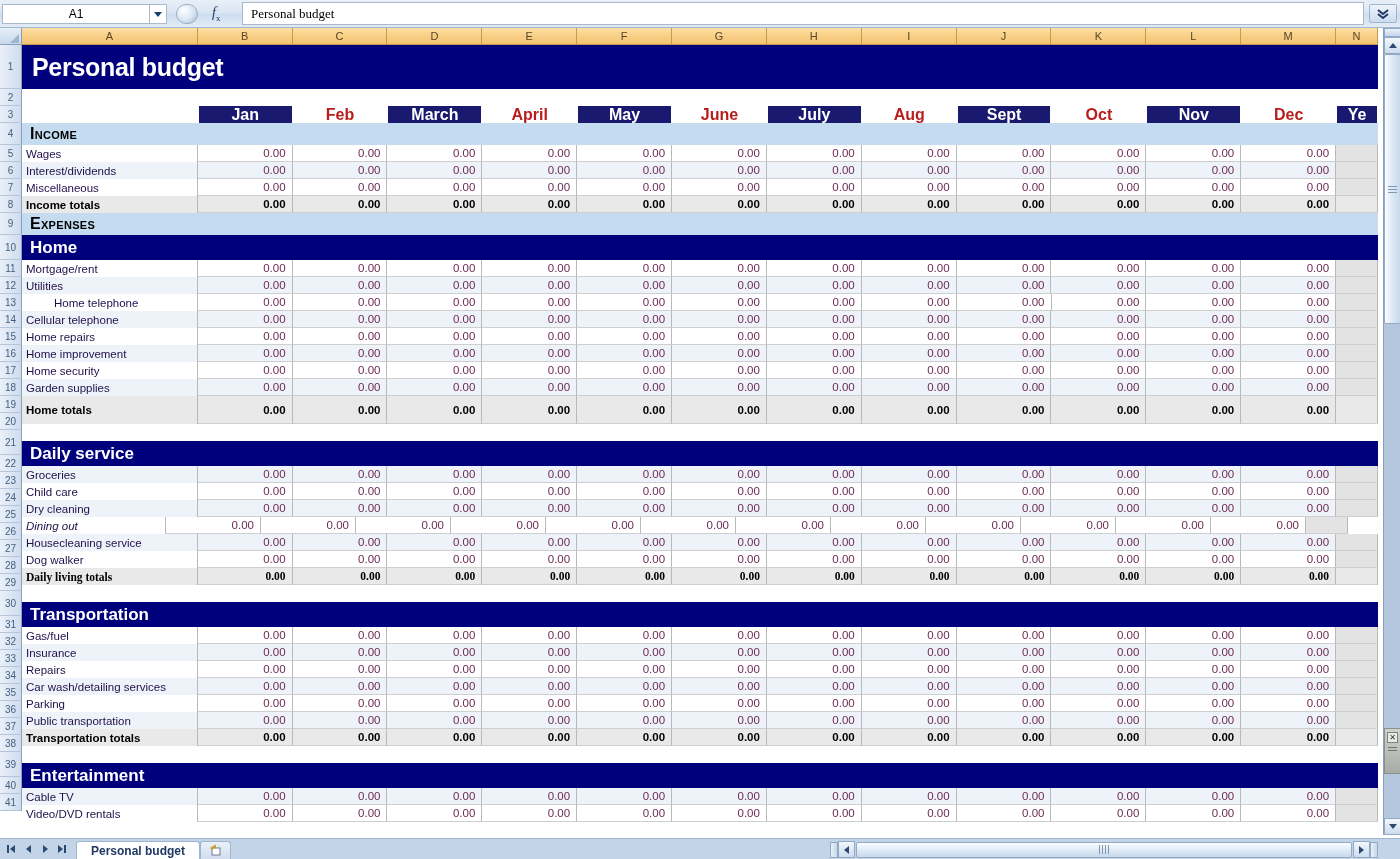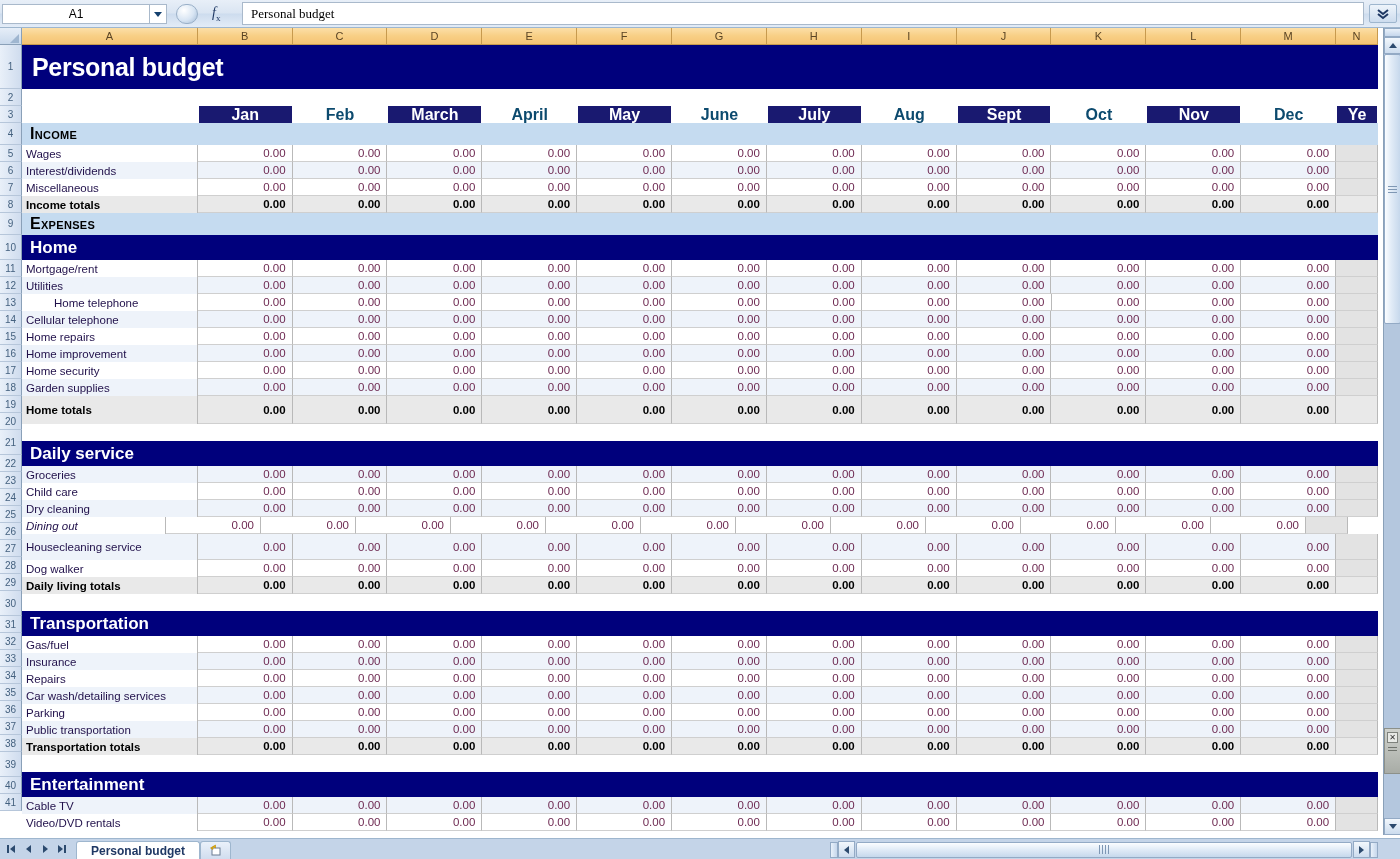--- a/index.html
+++ b/index.html
@@ -125,21 +125,21 @@
     color: #ffffff; font-size: 25px; font-weight: bold;
     padding-left: 10px; letter-spacing: -0.3px;
   }
 
   
   .mh {
     justify-content: center; font-size: 16px; font-weight: bold;
     border-right: 1px solid #ffffff; border-left: 1px solid #ffffff;
   }
   .mh-odd  { background: #191970; color: #ffffff; }
-  .mh-even { background: #ffffff; color: #0c4a6e; }
+  .mh-even { background: #ffffff; color: #b91c1c; }
   .mh-blank { background: #ffffff; border: none; }
 
   
   .r-cap  { background: #c5dbf0; }
   .cap-text {
     color: #000000; font-size: 16px; font-weight: bold;
     font-variant: small-caps; padding-left: 8px; letter-spacing: 0.3px;
   }
   .r-group { background: #00007c; }
   .group-text {
@@ -633,21 +633,21 @@
         <div class="cell num" style="width: 95px;">0.00</div>
         <div class="cell num" style="width: 95px;">0.00</div>
         <div class="cell num" style="width: 95px;">0.00</div>
         <div class="cell num" style="width: 95px;">0.00</div>
         <div class="cell num" style="width: 95px;">0.00</div>
         <div class="cell num" style="width: 95px;">0.00</div>
         <div class="cell num" style="width: 95px;">0.00</div>
         <div class="cell num" style="width: 95px;">0.00</div>
         <div class="cell num tail" style="width: 42px; color: transparent;"></div>
       </div>
-      <div class="row r-data-b" style="height: 26px; align-items: center;">
+      <div class="row r-data-b" style="height: 17px; align-items: center;">
         <div class="cell lbl" style="width: 176px;">Housecleaning service</div>
         <div class="cell num" style="width: 95px;">0.00</div>
         <div class="cell num" style="width: 95px;">0.00</div>
         <div class="cell num" style="width: 95px;">0.00</div>
         <div class="cell num" style="width: 95px;">0.00</div>
         <div class="cell num" style="width: 95px;">0.00</div>
         <div class="cell num" style="width: 95px;">0.00</div>
         <div class="cell num" style="width: 95px;">0.00</div>
         <div class="cell num" style="width: 95px;">0.00</div>
         <div class="cell num" style="width: 95px;">0.00</div>
@@ -665,21 +665,21 @@
         <div class="cell num" style="width: 95px;">0.00</div>
         <div class="cell num" style="width: 95px;">0.00</div>
         <div class="cell num" style="width: 95px;">0.00</div>
         <div class="cell num" style="width: 95px;">0.00</div>
         <div class="cell num" style="width: 95px;">0.00</div>
         <div class="cell num" style="width: 95px;">0.00</div>
         <div class="cell num" style="width: 95px;">0.00</div>
         <div class="cell num" style="width: 95px;">0.00</div>
         <div class="cell num tail" style="width: 42px; color: transparent;"></div>
       </div>
-      <div class="row r-total" style="height: 17px;">
+      <div class="row r-total" style="height: 17px; font-family: Liberation Serif, serif;">
         <div class="cell lbl" style="width: 176px;">Daily living totals</div>
         <div class="cell num" style="width: 95px;">0.00</div>
         <div class="cell num" style="width: 95px;">0.00</div>
         <div class="cell num" style="width: 95px;">0.00</div>
         <div class="cell num" style="width: 95px;">0.00</div>
         <div class="cell num" style="width: 95px;">0.00</div>
         <div class="cell num" style="width: 95px;">0.00</div>
         <div class="cell num" style="width: 95px;">0.00</div>
         <div class="cell num" style="width: 95px;">0.00</div>
         <div class="cell num" style="width: 95px;">0.00</div>

